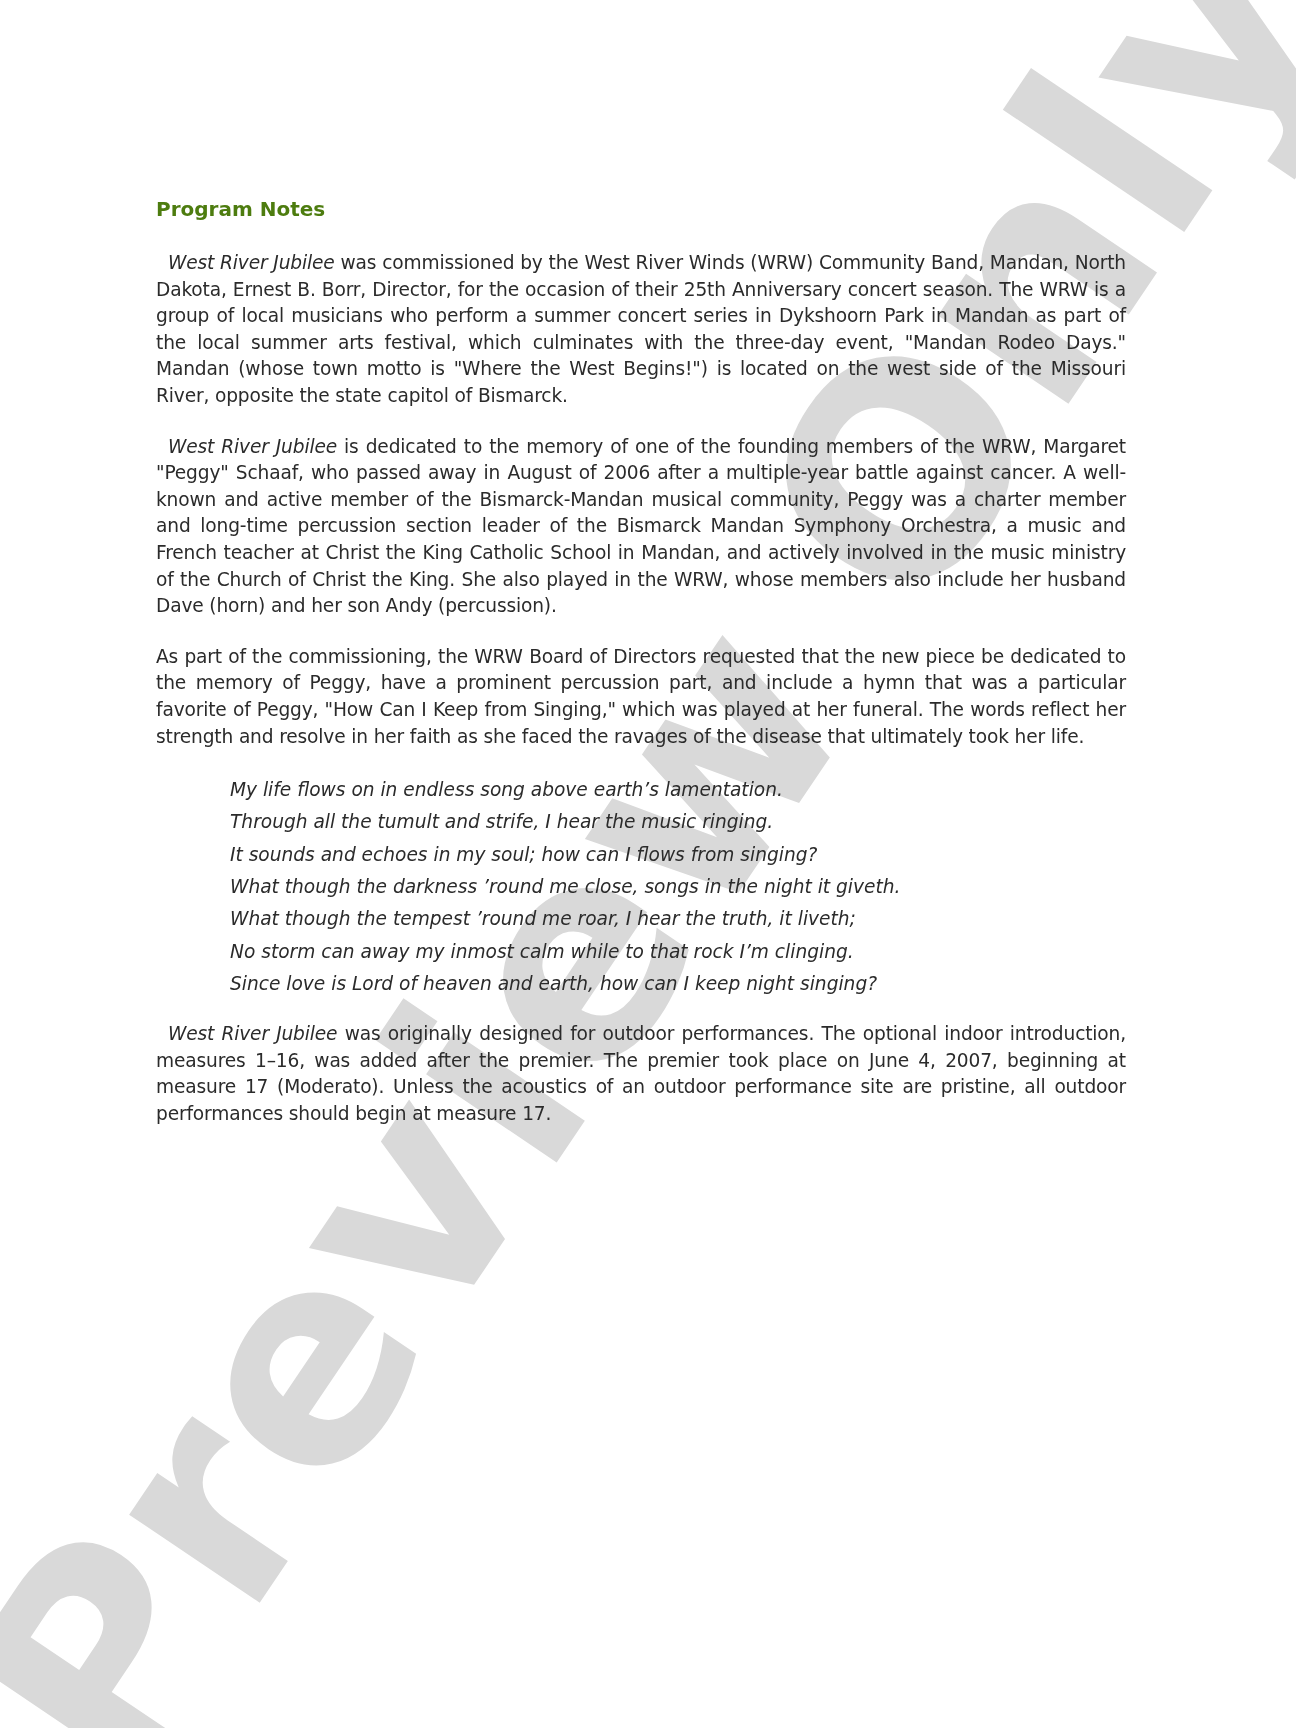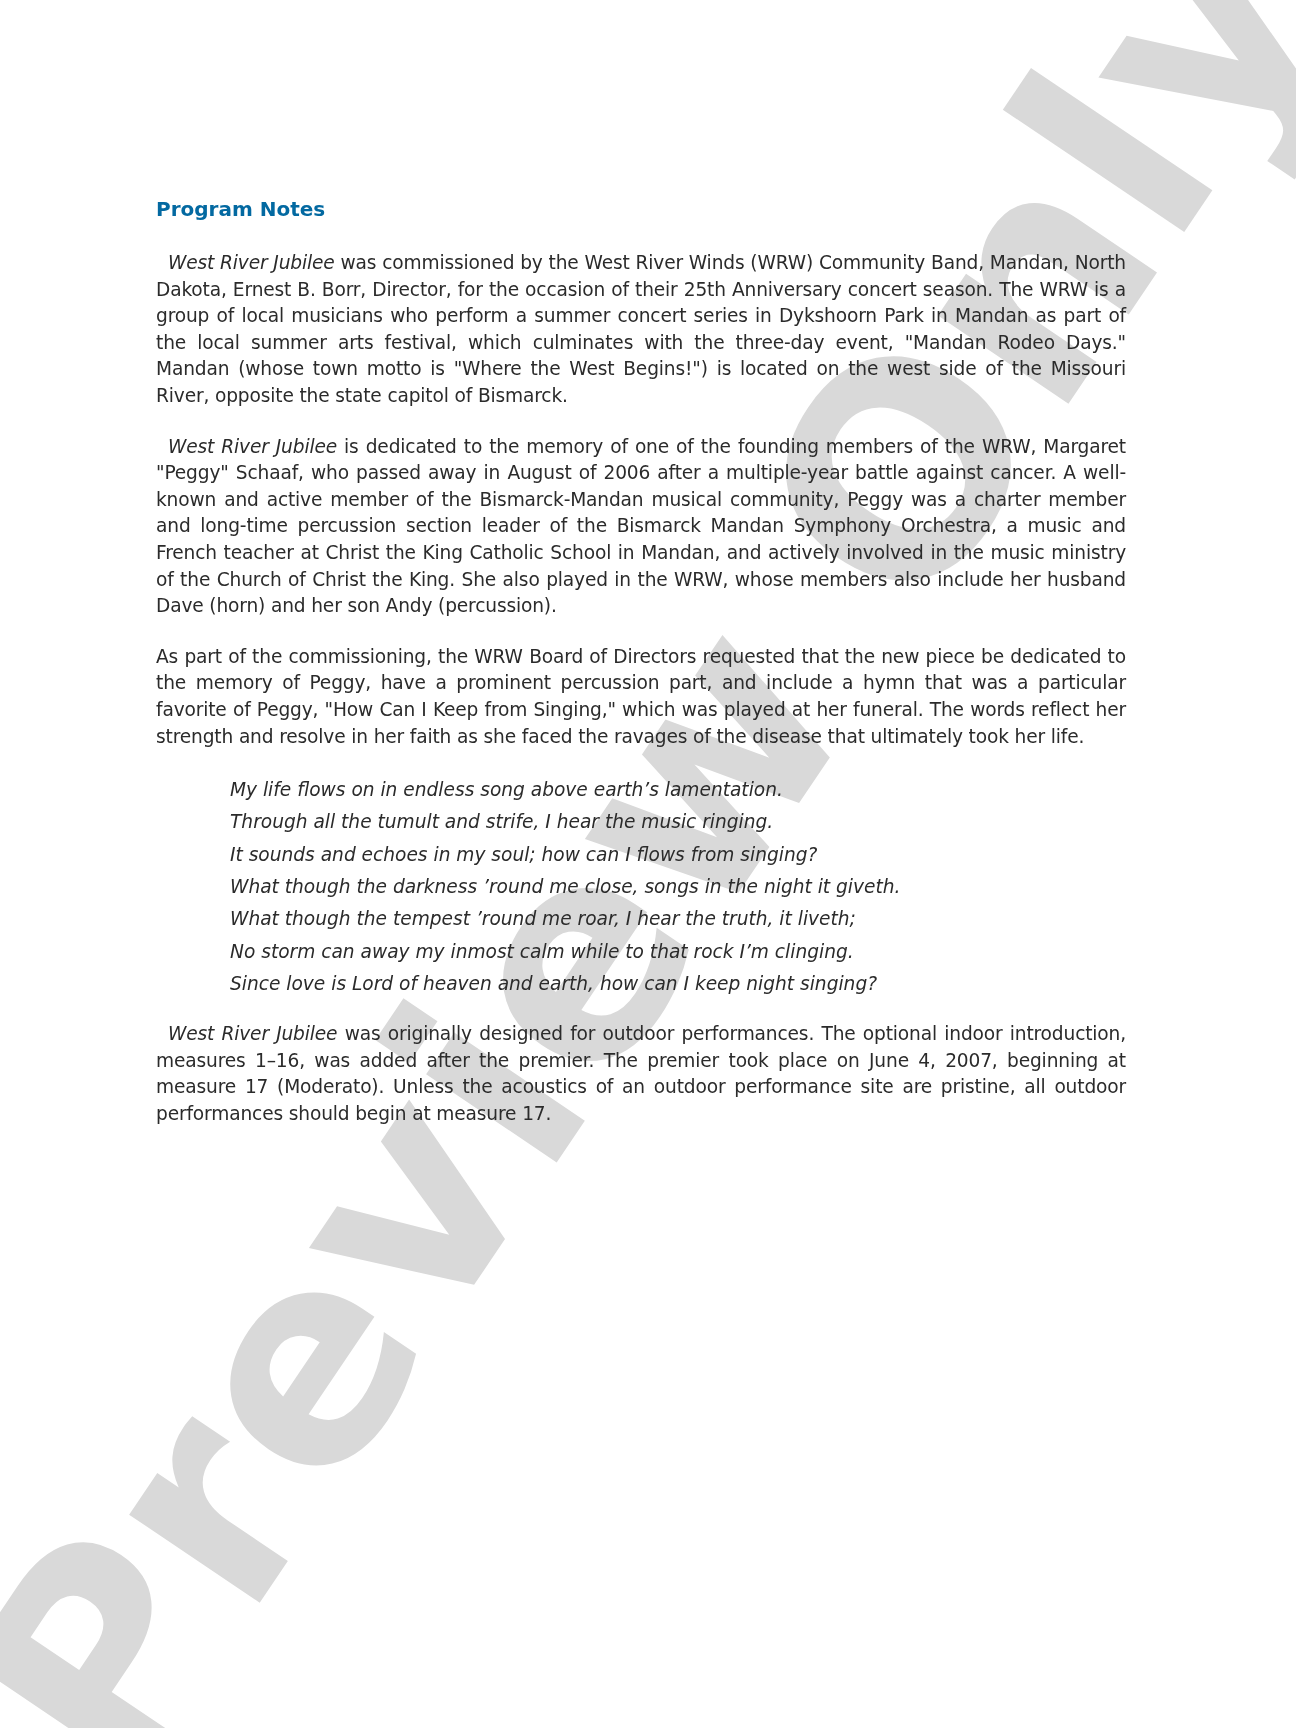--- a/index.html
+++ b/index.html
@@ -44,21 +44,21 @@
       font-family: "DejaVu Sans", "Liberation Sans", sans-serif;
       color: #2b2b2b;
       font-size: 18.6px;
       line-height: 26.6px;
     }
     .heading {
       font-weight: bold;
       font-size: 20px;
       line-height: 26px;
       margin: 0 0 28px 0;
-      color: #0369a1;
+      color: #4d7c0f;
     }
     .para {
       margin: 0 0 24px 0;
       text-align: justify;
       letter-spacing: -0.15px;
     }
     .para .title {
       font-style: italic;
       margin-left: 12px;
     }

